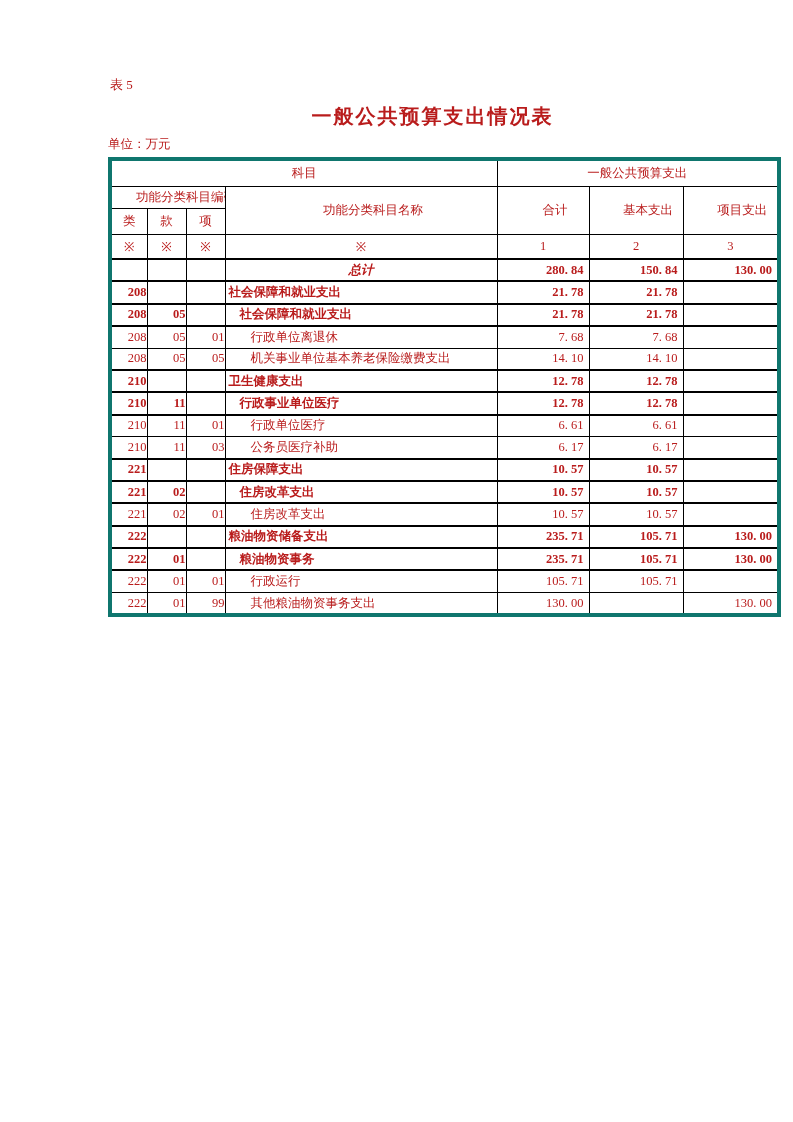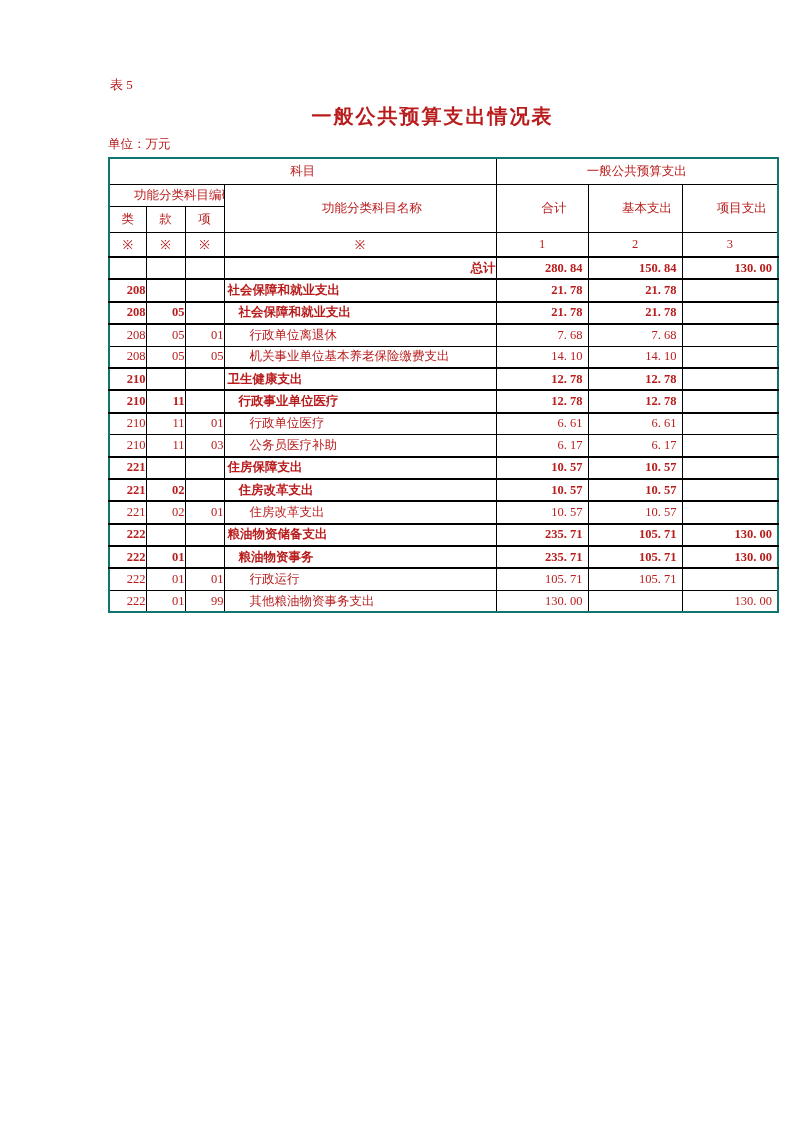--- a/index.html
+++ b/index.html
@@ -40,40 +40,40 @@
     font-size: 12.5px;
   }
   table.budget-table {
     position: absolute;
     top: 157px;
     left: 72px;
     width: 669px;
     border-collapse: collapse;
     table-layout: fixed;
     font-size: 12.5px;
-    border: 2px solid #0f766e;
+    border: 4px solid #0f766e;
   }
   .budget-table td {
     border: 1px solid #000;
     padding: 0;
     overflow: hidden;
     white-space: nowrap;
     vertical-align: middle;
   }
   .budget-table thead td { text-align: center; }
   .budget-table thead tr.h-row-1 td { height: 25px; }
   .budget-table thead tr.h-row-2 td { height: 21px; padding-left: 24px; }
   .budget-table thead tr.h-row-3 td { height: 25px; }
   .budget-table thead tr.h-row-4 td { height: 23px; }
   .budget-table tbody td { height: 20.4px; }
   td.code { text-align: right; }
   td.name { text-align: left; padding-left: 3px; }
   td.name.indent-1 { padding-left: 14px; }
   td.name.indent-2 { padding-left: 25px; }
-  td.name.center { text-align: right; padding-left: 0; }
+  td.name.center { text-align: center; padding-left: 0; font-style: italic; }
   td.num { text-align: right; padding-right: 5px; }
   tr.bold td { font-weight: bold; border-top-width: 2px; border-bottom-width: 2px; }
   .page-number {
     position: absolute;
     top: 1022px;
     left: 0;
     width: 100%;
     text-align: center;
     font-size: 12.5px;
   }

